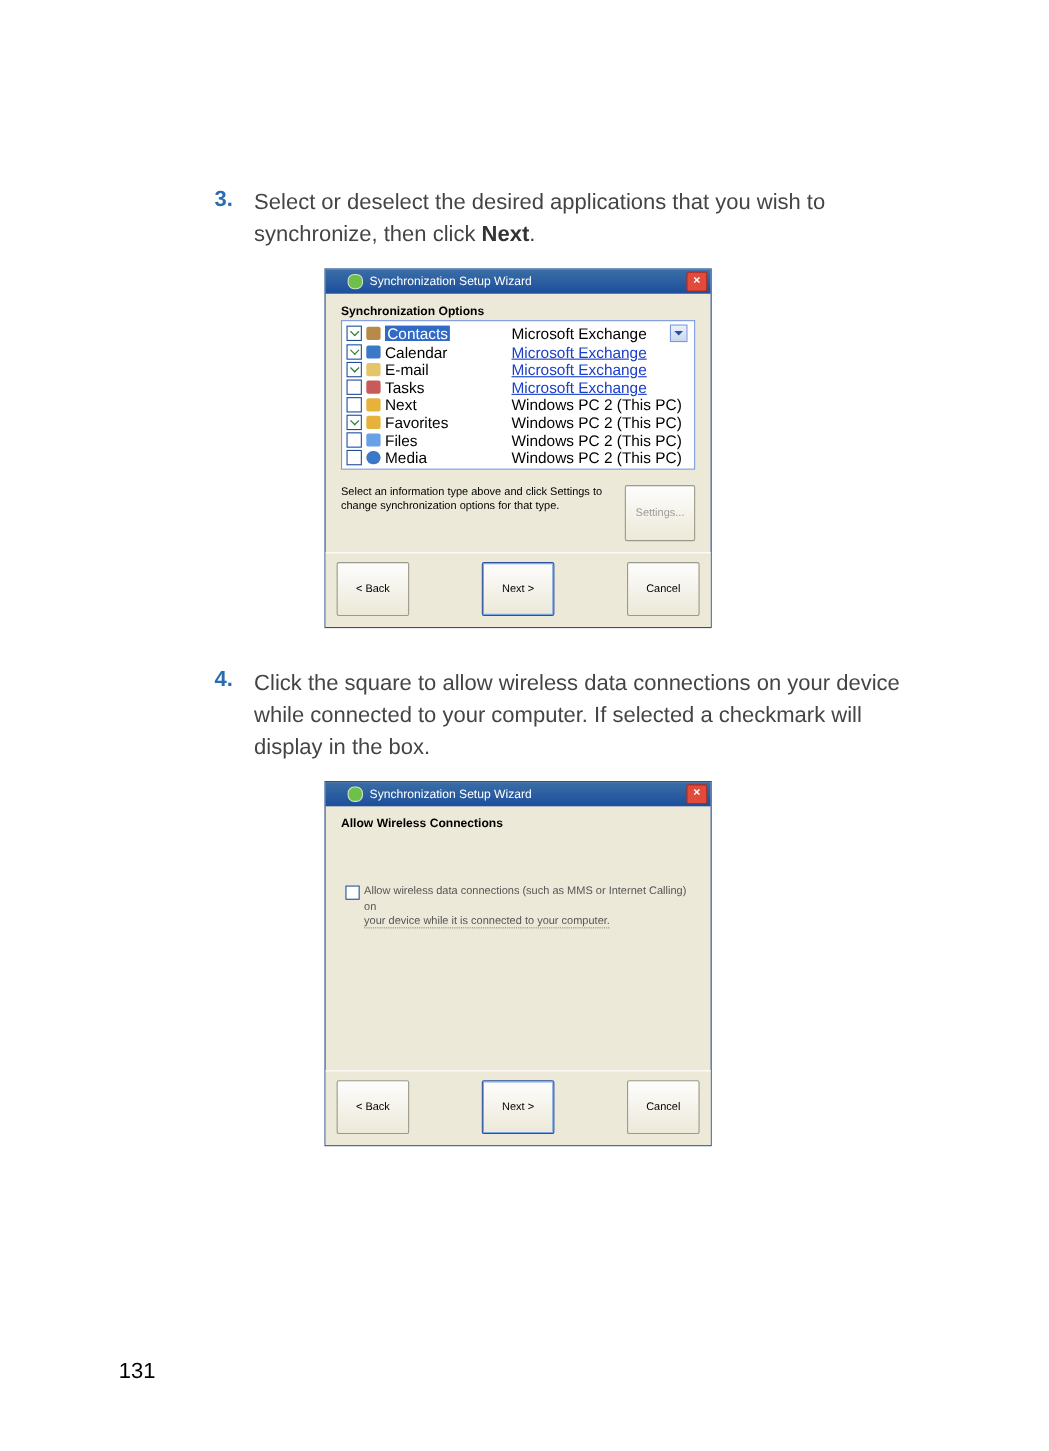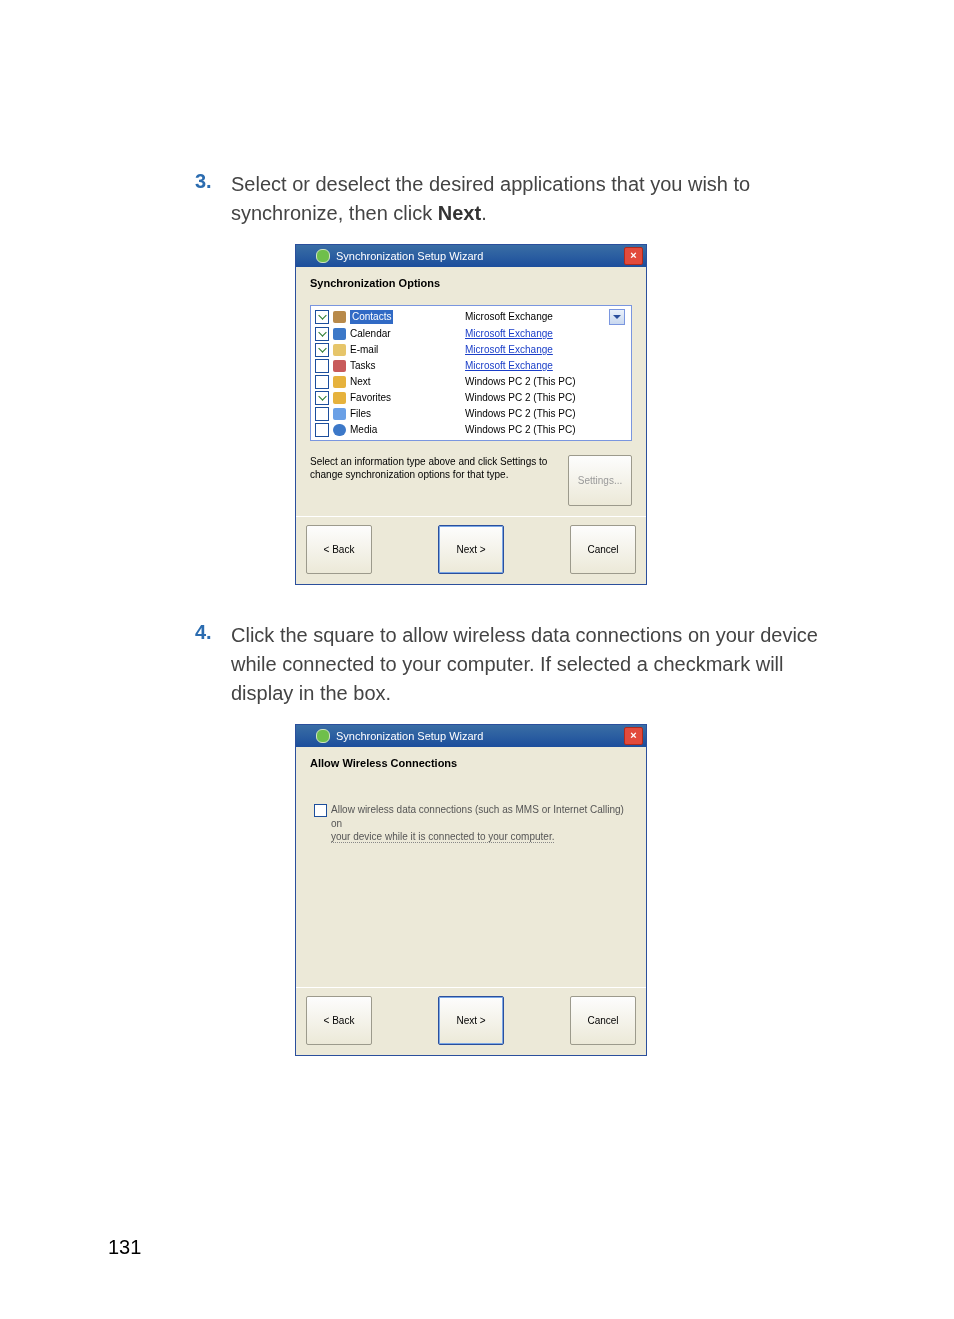--- a/index.html
+++ b/index.html
@@ -14,31 +14,31 @@
   .dlg{border:1px solid #2b4f9c;background:#ece9d8;font-family:Tahoma,Arial,sans-serif;font-size:10px;color:#000}
   .dlg .tbar{display:flex;align-items:center;justify-content:space-between;
     background:linear-gradient(#3a6ea5,#1c4e9c);color:#fff;padding:2px 3px 2px 20px;font-size:11px}
   .tbar .ticon{display:inline-block;width:12px;height:12px;border:1px solid #cfe3c4;border-radius:6px;
     background:#6fbf4b;margin-right:6px;vertical-align:middle}
   .tbar .ttxt{display:flex;align-items:center}
   .closebtn{width:17px;height:16px;background:#e24a3b;border:1px solid #b02a1c;color:#fff;
     text-align:center;line-height:14px;font-weight:bold;font-size:11px;border-radius:2px}
 
   .dlg .inner{padding:10px 14px 10px 14px}
-  .hdr-title{font-weight:bold;font-size:11px;margin-bottom:16px}
+  .hdr-title{font-weight:bold;font-size:11px;margin-bottom:2px}
   .hdr-sub{font-size:10px;color:#333;margin-left:16px;line-height:1.3;margin-bottom:12px}
 
   
   .d1{width:350px}
   .listbox{border:1px solid #7a96df;background:#fff}
   .lb-head{display:flex;background:linear-gradient(#fdfdfd,#ece9d8);border-bottom:1px solid #cabca3;font-size:10px}
   .lb-head .c1{flex:0 0 158px;padding:3px 6px;border-right:1px solid #cabca3}
   .lb-head .c2{flex:1;padding:3px 6px}
   .lb-body{padding:2px 0}
-  .lb-row{display:flex;align-items:center;padding:1px 4px;font-size:10px;line-height:14px}
+  .lb-row{display:flex;align-items:center;padding:1px 4px;font-size:14px;line-height:14px}
   .lb-row.sel .label{background:#316ac5;color:#fff;padding:0 2px}
   .cb{flex:0 0 12px;height:12px;border:1px solid #1c4e9c;background:#fff;margin-right:4px;position:relative}
   .cb.on::after{content:"";position:absolute;left:1px;top:-1px;width:9px;height:9px;
     border-right:2px solid #2e7d32;border-bottom:2px solid #2e7d32;transform:rotate(45deg) scale(.55)}
   .ricon{width:13px;height:12px;margin-right:4px;border-radius:2px}
   .ic-cn{background:#b88a4a}.ic-cl{background:#3c78c8}.ic-em{background:#e6c56a}.ic-tk{background:#c85a5a}
   .ic-nt{background:#e6b23c}.ic-fv{background:#e6b23c}.ic-fl{background:#6aa0e6}.ic-md{background:#3c78c8;border-radius:7px}
   .lb-row .c1area{flex:0 0 150px;display:flex;align-items:center}
   .lb-row .src{flex:1}
   .srclink{color:#1a3ec8;text-decoration:underline}
@@ -51,21 +51,21 @@
   .winbtn{border:1px solid #9c9a8c;background:linear-gradient(#fdfdfd,#ece9d8);font-size:10px;
     padding:18px 0;text-align:center;border-radius:2px;min-width:62px;display:inline-block;color:#000}
   .winbtn.dis{color:#9a9a9a}
   .btnbar{background:#ece9d8;border-top:1px solid #fff;padding:8px 10px 10px;display:flex;justify-content:space-between;gap:6px}
   .btnbar .winbtn{min-width:64px}
   .btnbar .winbtn.def{border:1px solid #2b4f9c;box-shadow:0 0 0 1px #7aa7e6 inset}
 
   
   .d2{width:350px}
   .d2 .inner{min-height:220px}
-  .d2 .hdr-title{margin-bottom:34px}
+  .d2 .hdr-title{margin-bottom:49px}
   .opt{display:flex;align-items:flex-start;font-size:10px;color:#555;line-height:1.35;margin-left:4px}
   .opt .cb{margin-top:1px;flex:0 0 11px;height:11px}
   .opt .lbl{flex:1}
   .opt .dotted{border-bottom:1px dotted #888}
 
   .page-num{position:absolute;left:108px;bottom:60px;font-size:20px;color:#000000}
 </style>
 </head>
 <body>
 

